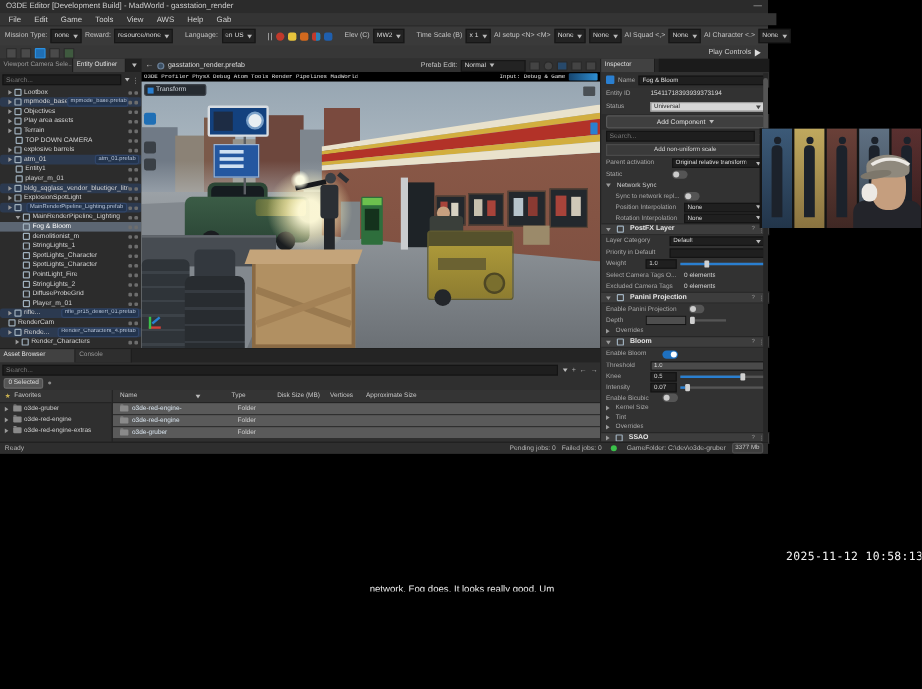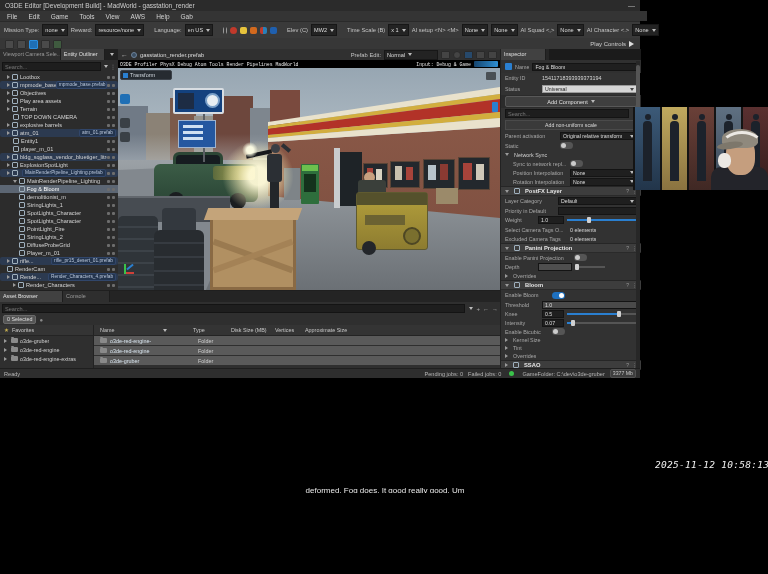--- a/index.html
+++ b/index.html
@@ -101,21 +101,21 @@
   #sbar .s{font-size:5.6px;color:#b5b5b5;white-space:nowrap;}
   .gdot{width:5px;height:5px;border-radius:50%;background:#3ac24a;margin:0 3px;}
   .memchip{background:#3e3e3e;border:1px solid #515151;border-radius:2px;padding:0 2px;font-size:5.2px;color:#c8c8c8;line-height:7px;}
 
   
   #cam{left:633px;top:107px;width:135px;height:83px;background:#141414;overflow:hidden;}
   .poster{position:absolute;top:0;height:83px;width:25px;}
   .pfig{position:absolute;left:8px;top:14px;width:9px;height:60px;background:#1c222b;border-radius:4px 4px 0 0;}
   .pfig:before{content:"";position:absolute;left:1.5px;top:-7px;width:6px;height:6px;border-radius:50%;background:#1c222b;}
 
-  #timestamp{left:655px;top:459px;color:#f2f2f2;font-size:9.5px;font-family:"DejaVu Sans Mono",monospace;letter-spacing:.3px;font-style:italic;}
+  #timestamp{left:655px;top:459px;color:#f2f2f2;font-size:9.5px;font-family:"DejaVu Sans Mono",monospace;letter-spacing:.3px;}
   #caption{left:205px;top:486px;width:360px;height:7px;overflow:hidden;text-align:center;color:#eaeaea;font-size:8px;line-height:10px;}
 </style>
 </head>
 <body>
 
 <div class="stage">
 
   <div class="a" id="editor">
 
     <div class="a titlebar tx">
@@ -890,14 +890,14 @@
     <div class="a" style="left:78px;top:60px;width:57px;height:23px;background:#23242a;border-radius:10px 10px 0 0"></div>
     <div class="a" style="left:93px;top:30px;width:29px;height:38px;background:#c59e7e;border-radius:42%"></div>
     <div class="a" style="left:89px;top:22px;width:36px;height:19px;background:#8f897d;border-radius:50% 50% 30% 30%"></div>
     <div class="a" style="left:84px;top:35px;width:26px;height:7px;background:#7d776b;border-radius:50%;transform:rotate(-8deg)"></div>
     <div class="a" style="left:87px;top:24px;width:38px;height:26px;border:3px solid transparent;border-top-color:#ece9e4;border-radius:50%"></div>
     <div class="a" style="left:85px;top:46px;width:13px;height:15px;background:#ece9e4;border-radius:45%"></div>
 
   </div>
 
   <div class="a tx" id="timestamp">2025-11-12 10:58:13</div>
-  <div class="a" id="caption">deformed. Fog does. It good really good. Um</div>
+  <div class="a" id="caption">network. Fog does. It looks really good. Um</div>
 </div>
 
 </body></html>

